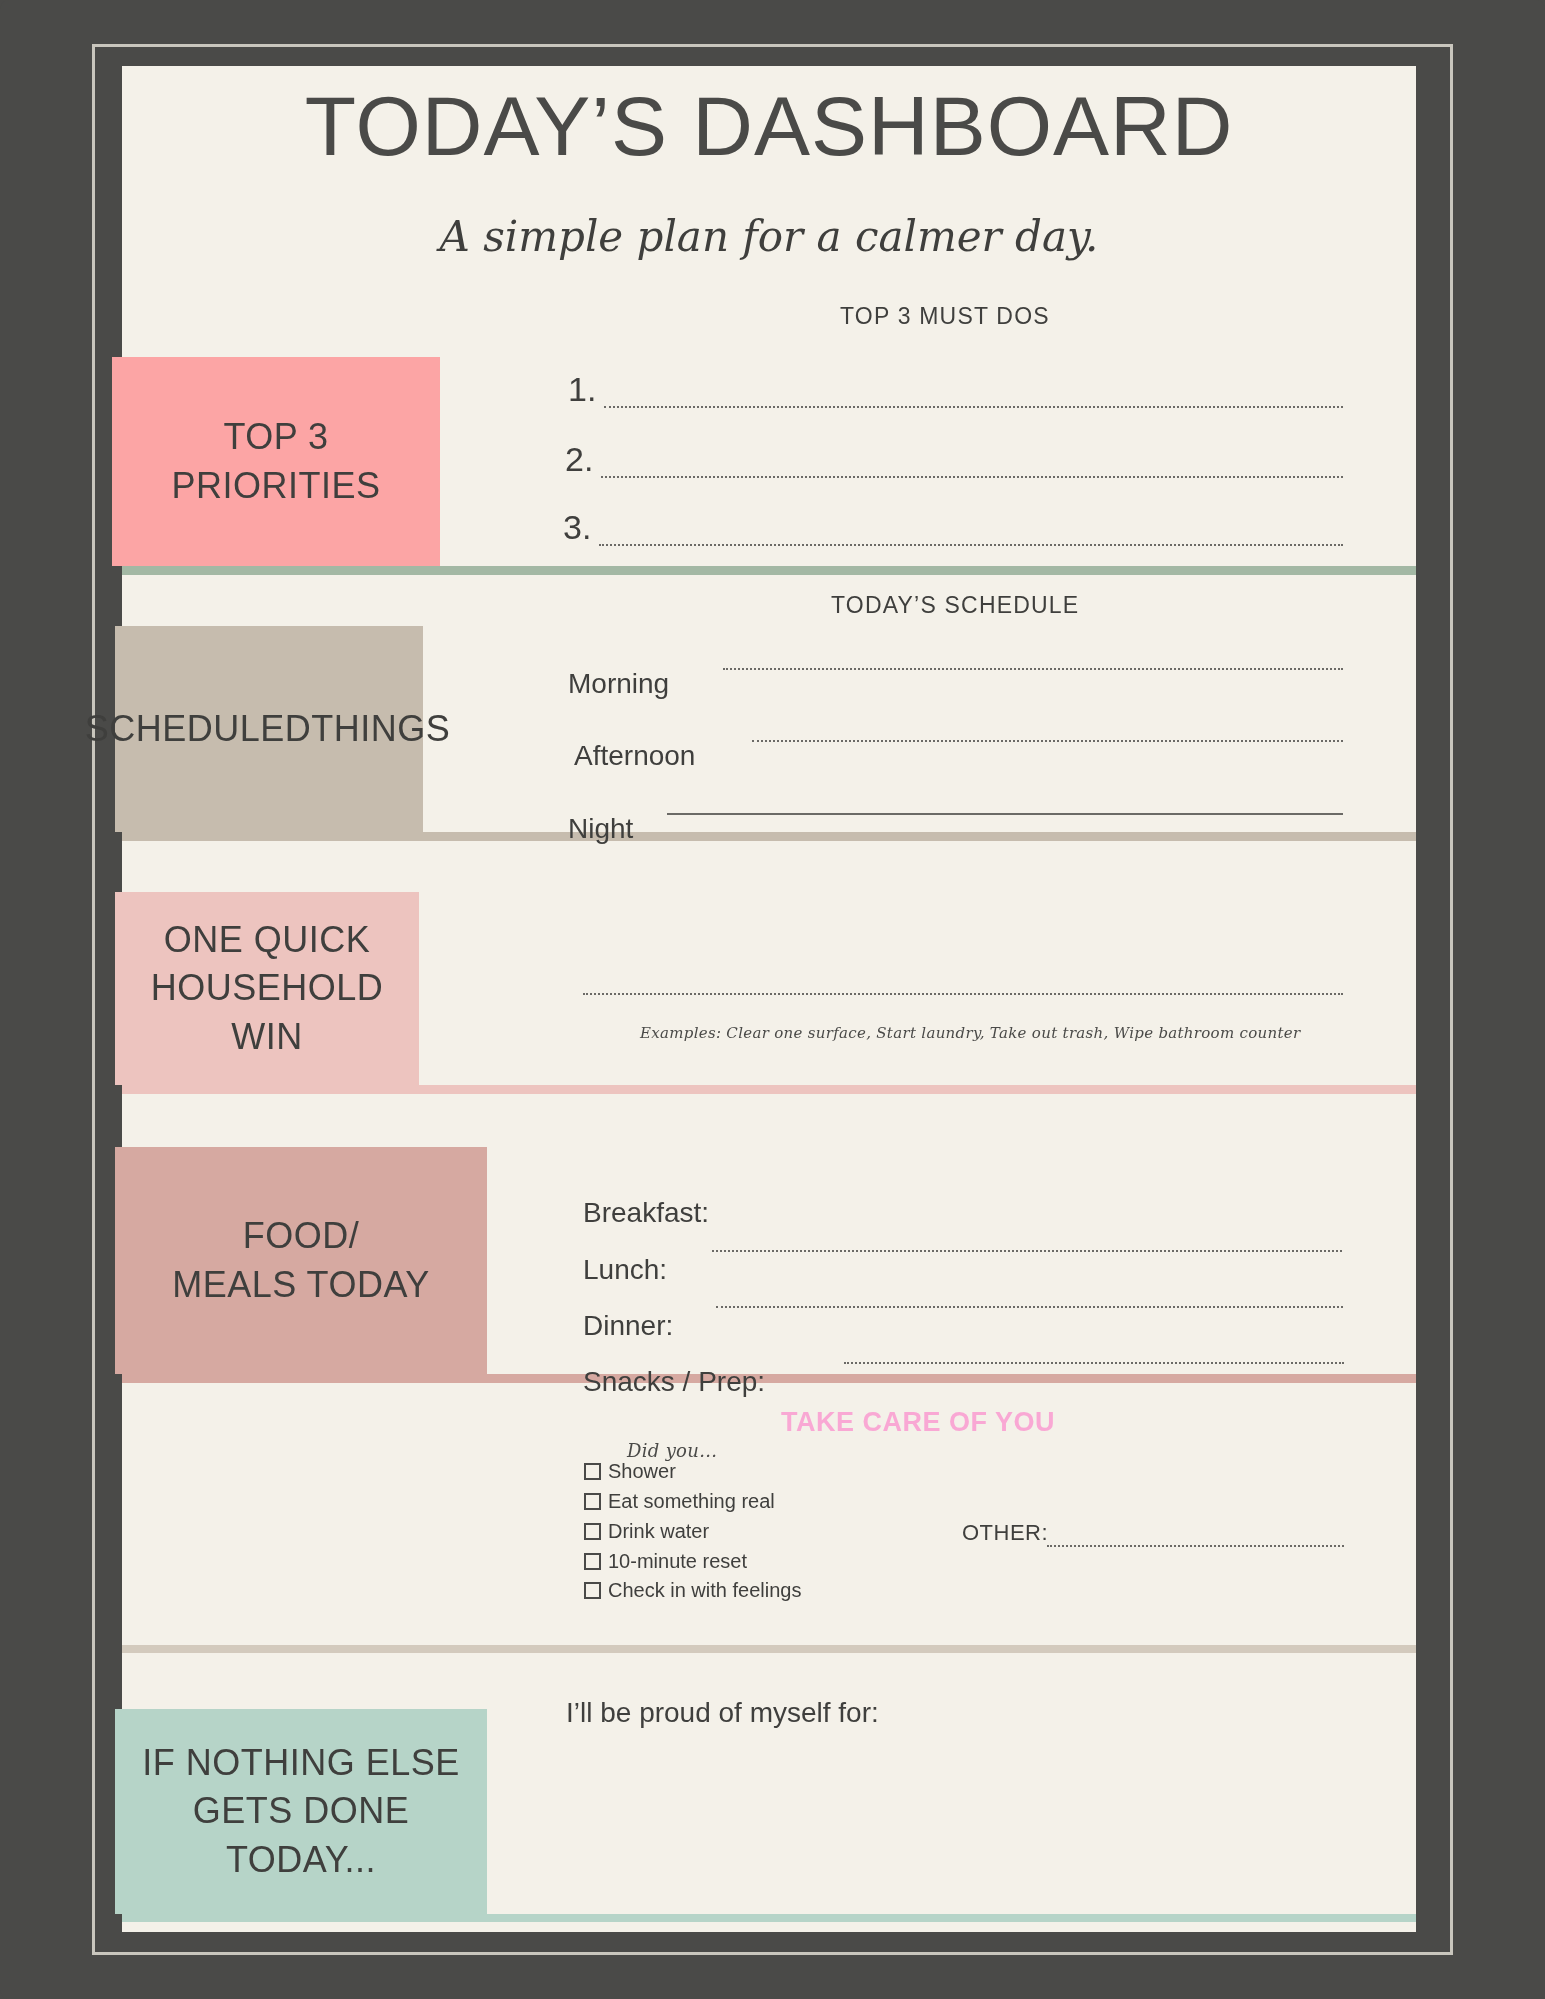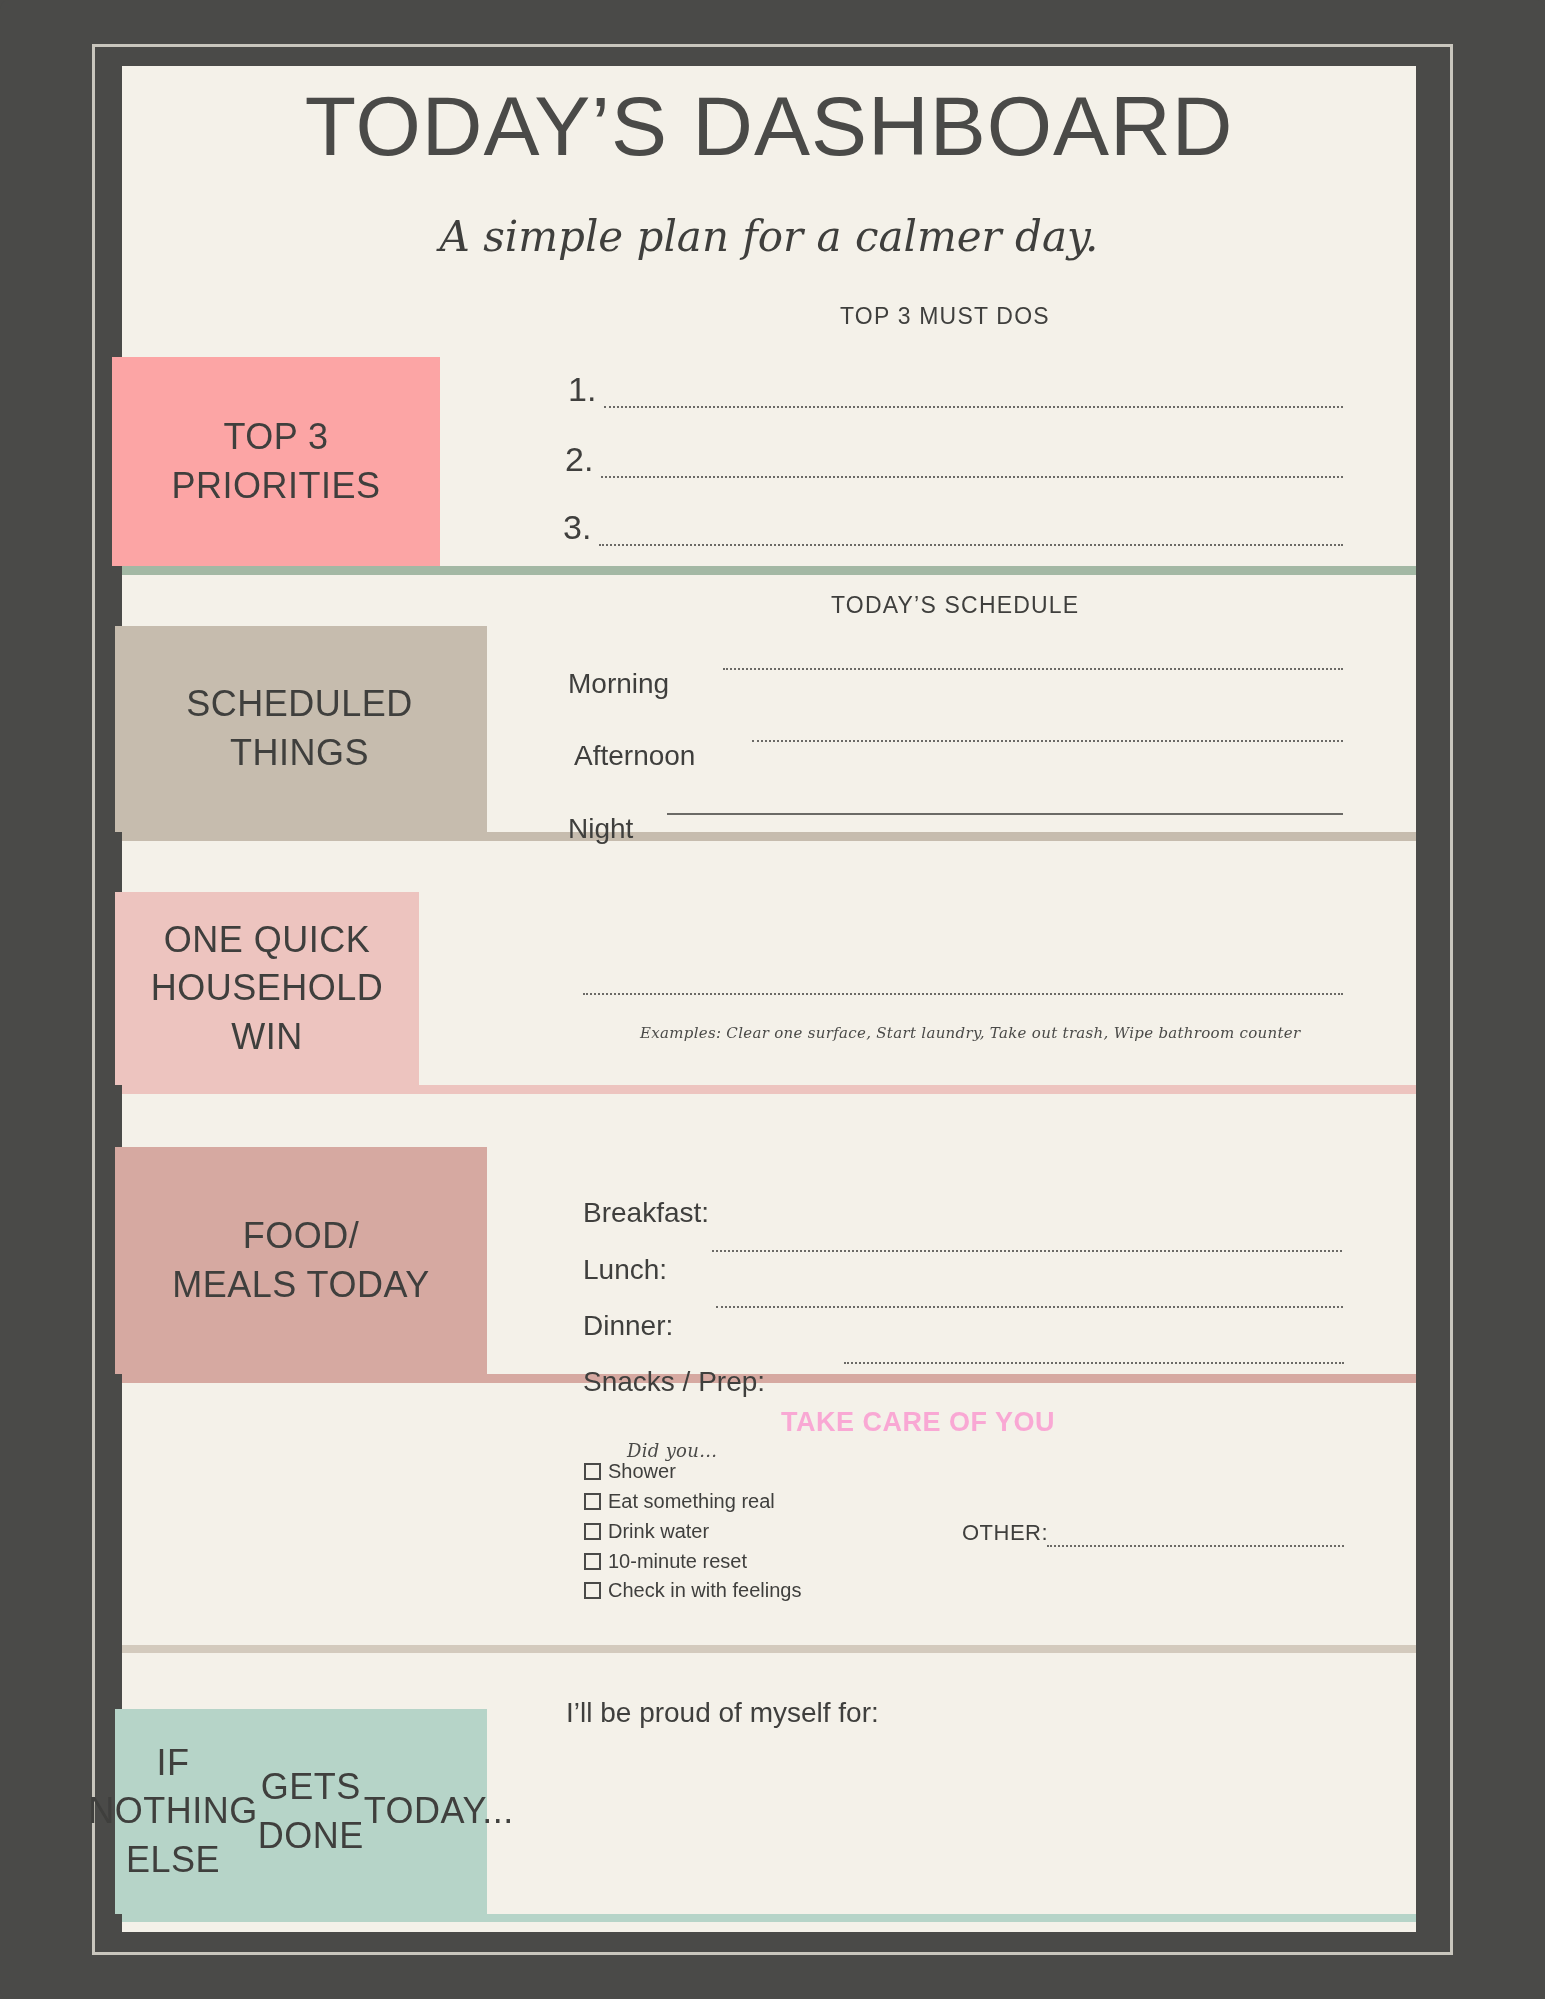--- a/index.html
+++ b/index.html
@@ -173,21 +173,21 @@
 
   <div class="num" style="left:568px;top:370px;">1.</div>
   <div class="dotline" style="left:604px;top:406px;width:739px;"></div>
   <div class="num" style="left:565px;top:440px;">2.</div>
   <div class="dotline" style="left:601px;top:476px;width:742px;"></div>
   <div class="num" style="left:563px;top:508px;">3.</div>
   <div class="dotline" style="left:599px;top:544px;width:744px;"></div>
 
   <div class="band-bg" style="top:619px;height:222px;background:#f4f1e9;"></div>
   <div class="band-bg" style="top:832px;height:9px;background:#c6bcae;"></div>
-  <div class="label-block" style="left:115px;top:626px;width:372px;height:206px;background:#c6bcae;flex-direction:column;padding-left:7px;">
+  <div class="label-block" style="left:115px;top:626px;width:308px;height:206px;background:#c6bcae;flex-direction:row;padding-left:7px;">
     <span>SCHEDULED</span>
     <span>THINGS</span>
   </div>
   <div class="section-heading" style="left:831px;top:592px;">TODAY’S SCHEDULE</div>
 
   <div class="field-label" style="left:568px;top:632px;">Morning</div>
   <div class="dotline" style="left:723px;top:668px;width:620px;"></div>
 
   <div class="field-label" style="left:574px;top:704px;">Afternoon</div>
   <div class="dotline" style="left:752px;top:740px;width:591px;"></div>
@@ -242,20 +242,20 @@
   <div class="check-label" style="left:608px;top:1550px;">10-minute reset</div>
 
   <div class="checkbox" style="left:584px;top:1582px;"></div>
   <div class="check-label" style="left:608px;top:1579px;">Check in with feelings</div>
 
   <div class="other-label" style="left:962px;top:1520px;">OTHER:</div>
   <div class="dotline" style="left:1047px;top:1545px;width:297px;"></div>
 
   <div class="band-bg" style="top:1697px;height:225px;background:#f4f1e9;"></div>
   <div class="band-bg" style="top:1914px;height:8px;background:#b6d4c8;"></div>
-  <div class="label-block" style="left:115px;top:1709px;width:372px;height:205px;background:#b6d4c8;flex-direction:row;">
+  <div class="label-block" style="left:115px;top:1709px;width:372px;height:205px;background:#b6d4c8;flex-direction:column;">
     <span>IF NOTHING ELSE</span>
     <span>GETS DONE</span>
     <span>TODAY...</span>
   </div>
   <div class="proud-label" style="left:566px;top:1697px;">I’ll be proud of myself for:</div>
 
 </div>
 
 </body></html>

